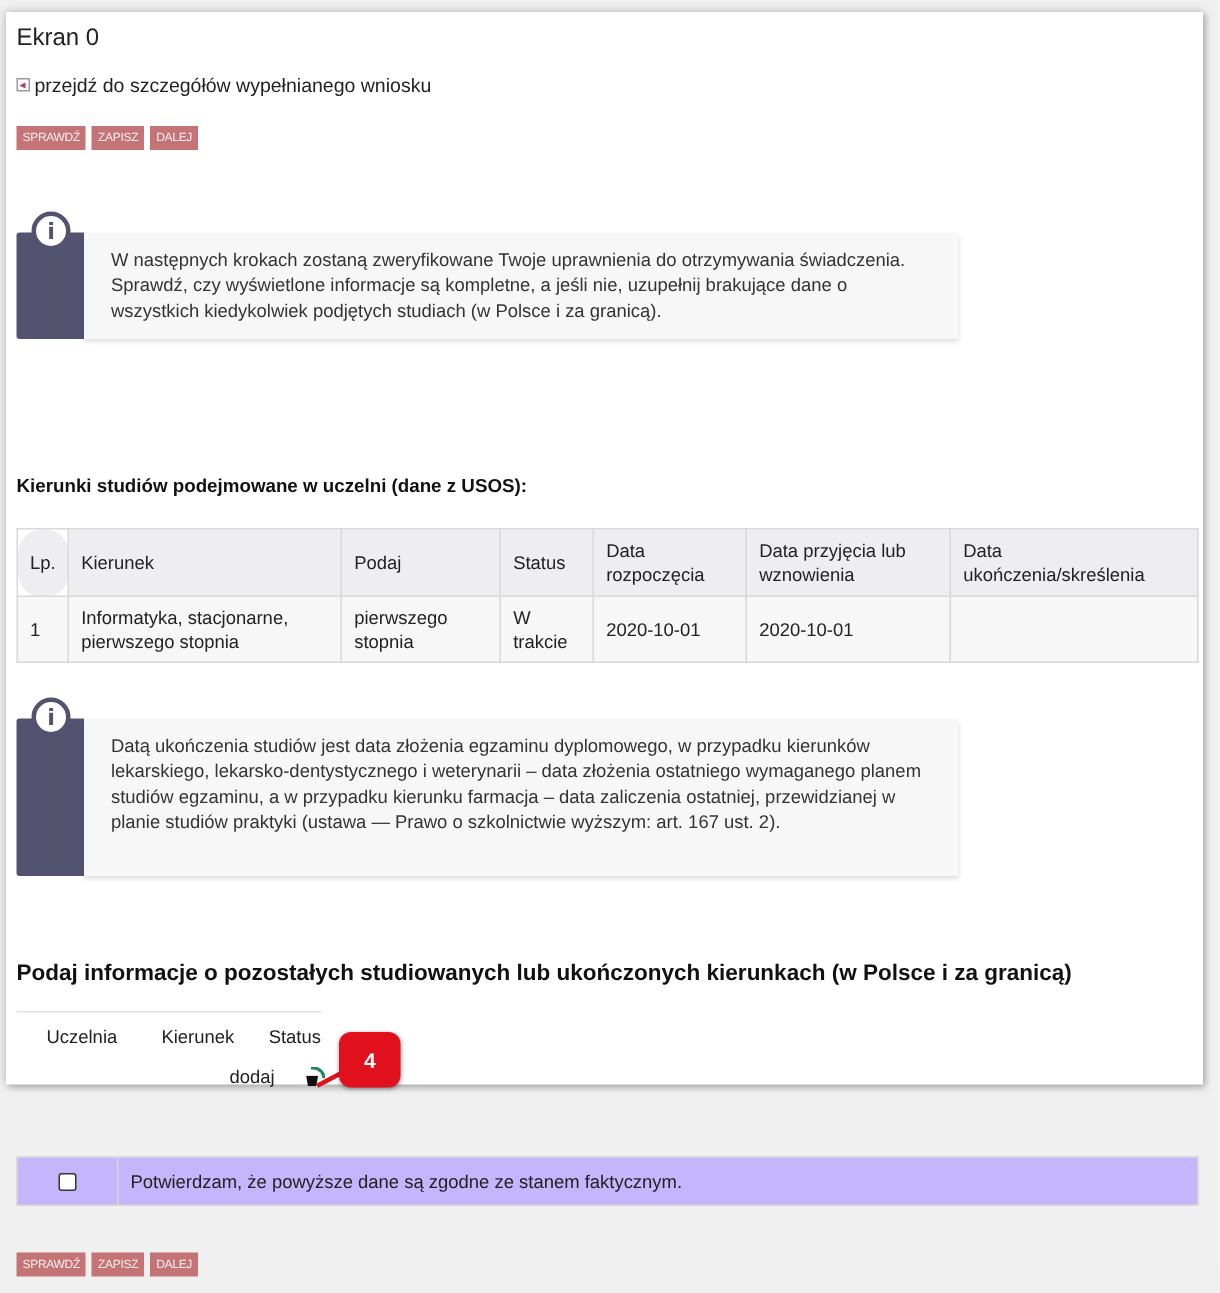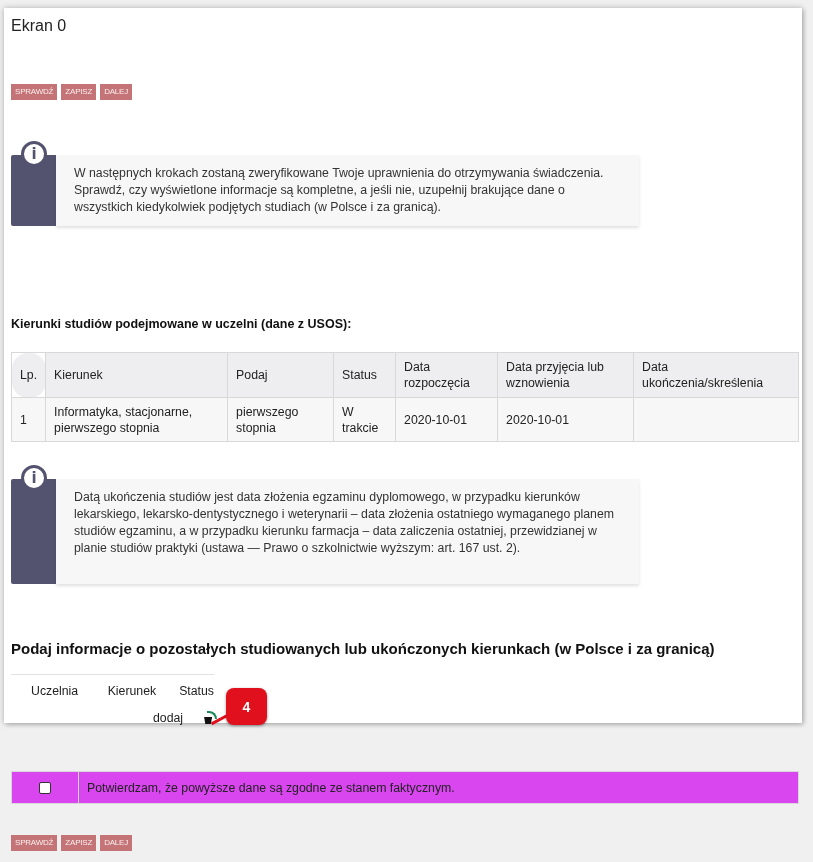--- a/index.html
+++ b/index.html
@@ -120,40 +120,44 @@
       display: flex; align-items: center; justify-content: center;
     }
     .badge-tail {
       position: absolute; left: 205px; top: 704px;
       width: 22px; height: 3px; background: #e0101c;
       transform: rotate(-28deg); transform-origin: right center;
     }
     .confirm {
       position: absolute; left: 7px; top: 763px;
       width: 788px; height: 33px;
-      border: 1px solid #d8d8d8; background: #d946ef;
+      border: 1px solid #d8d8d8; background: #c4b5fd;
       display: flex; font-size: 12.3px; color: #222;
     }
     .confirm .cb-cell {
       width: 67px; border-right: 1px solid #d8d8d8;
       display: flex; align-items: center; justify-content: center;
     }
     .confirm .checkbox {
       width: 12px; height: 12px; border: 1.5px solid #333; border-radius: 2px; background: #fff;
       cursor: pointer;
     }
     .confirm .label { padding-left: 8px; display: flex; align-items: center; }
   </style>
 </head>
 <body>
 
 <div class="page">
 
   <div class="title">Ekran 0</div>
 
+  <div class="details-link">
+    <span class="plus-icon"></span>
+    <span>przejdź do szczegółów wypełnianego wniosku</span>
+  </div>
 
   <div class="btn-row" style="top:76px;">
     <button class="btn">SPRAWDŹ</button>
     <button class="btn">ZAPISZ</button>
     <button class="btn">DALEJ</button>
   </div>
 
   <div class="info-box" style="top:133px; height:85px;">
     <div class="bar"></div>
     <div class="icon-circle">i</div>

